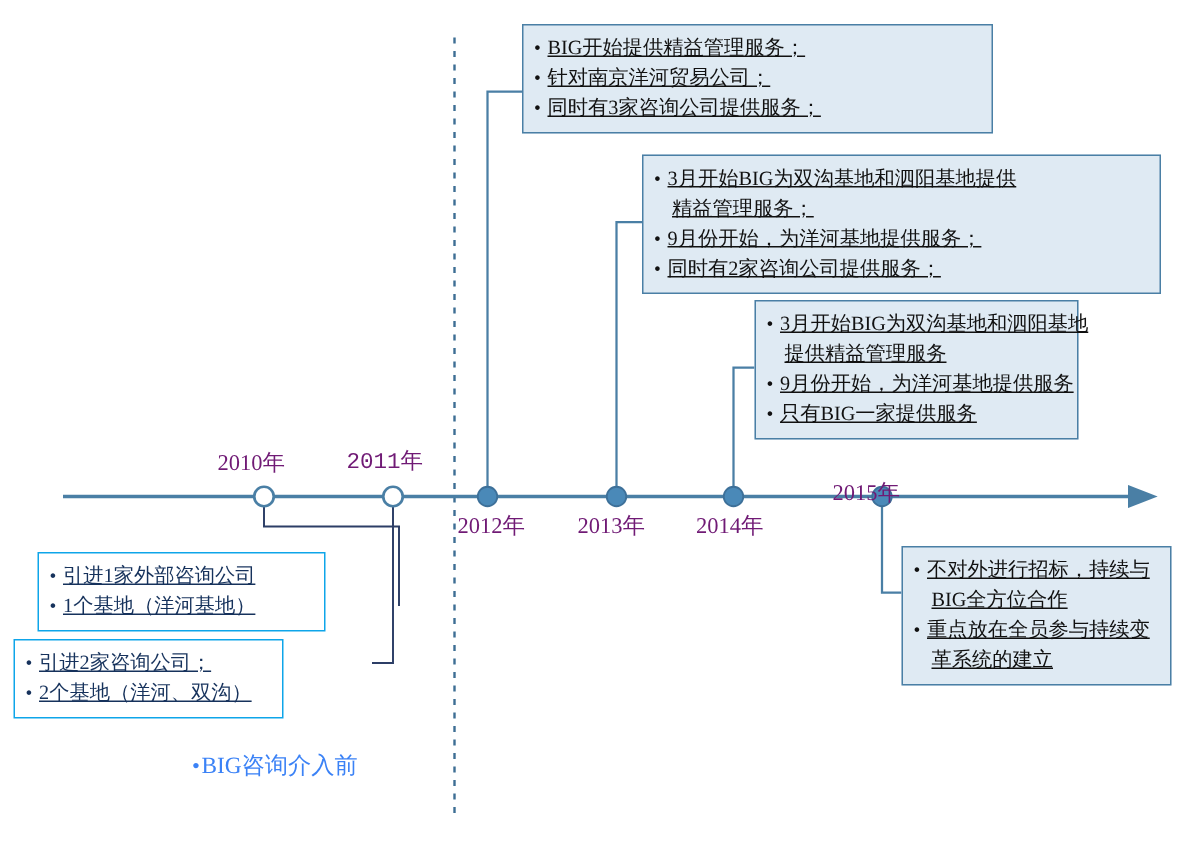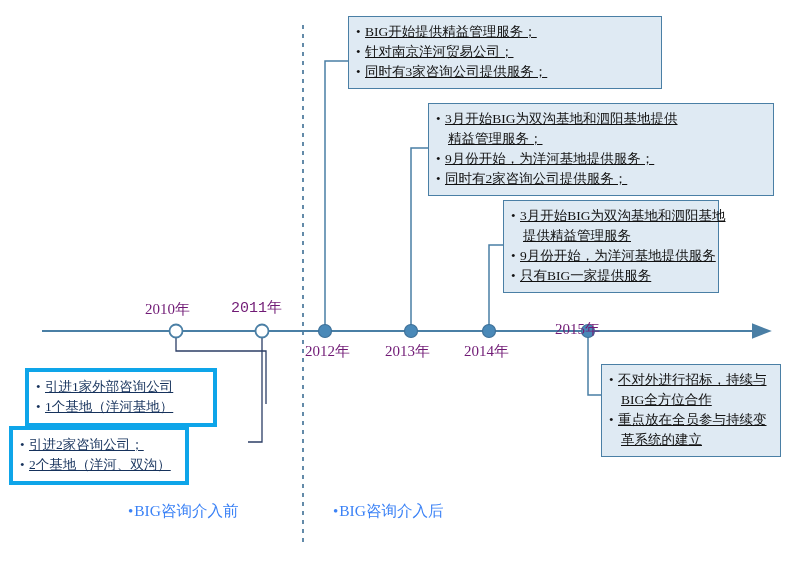--- a/index.html
+++ b/index.html
@@ -37,21 +37,21 @@
     background: #dfeaf3;
     padding: 5px 8px 6px 7px;
     font-size: 13.5px;
     line-height: 20px;
     color: #111111;
     white-space: nowrap;
     text-decoration: underline;
   }
   .callout.plain {
     background: #ffffff;
-    border: 4px solid #0ea5e9;
+    border: 1px solid #0ea5e9;
     color: #16325c;
   }
   .callout .li {
     display: block;
     position: relative;
     padding-left: 9px;
   }
   .callout .li::before {
     content: "\2022";
     position: absolute;
@@ -163,15 +163,14 @@
     <span class="li">引进1家外部咨询公司</span>
     <span class="li">1个基地（洋河基地）</span>
   </div>
 
   <div class="callout plain" style="left:9px; top:426px; width:180px;">
     <span class="li">引进2家咨询公司；</span>
     <span class="li">2个基地（洋河、双沟）</span>
   </div>
 
   <div class="section-label" style="left:128px; top:501px;">BIG咨询介入前</div>
-  <div class="section-label" style="left:333px; top:501px;">BIG咨询介入后</div>
 
 </div>
 
 </body></html>

